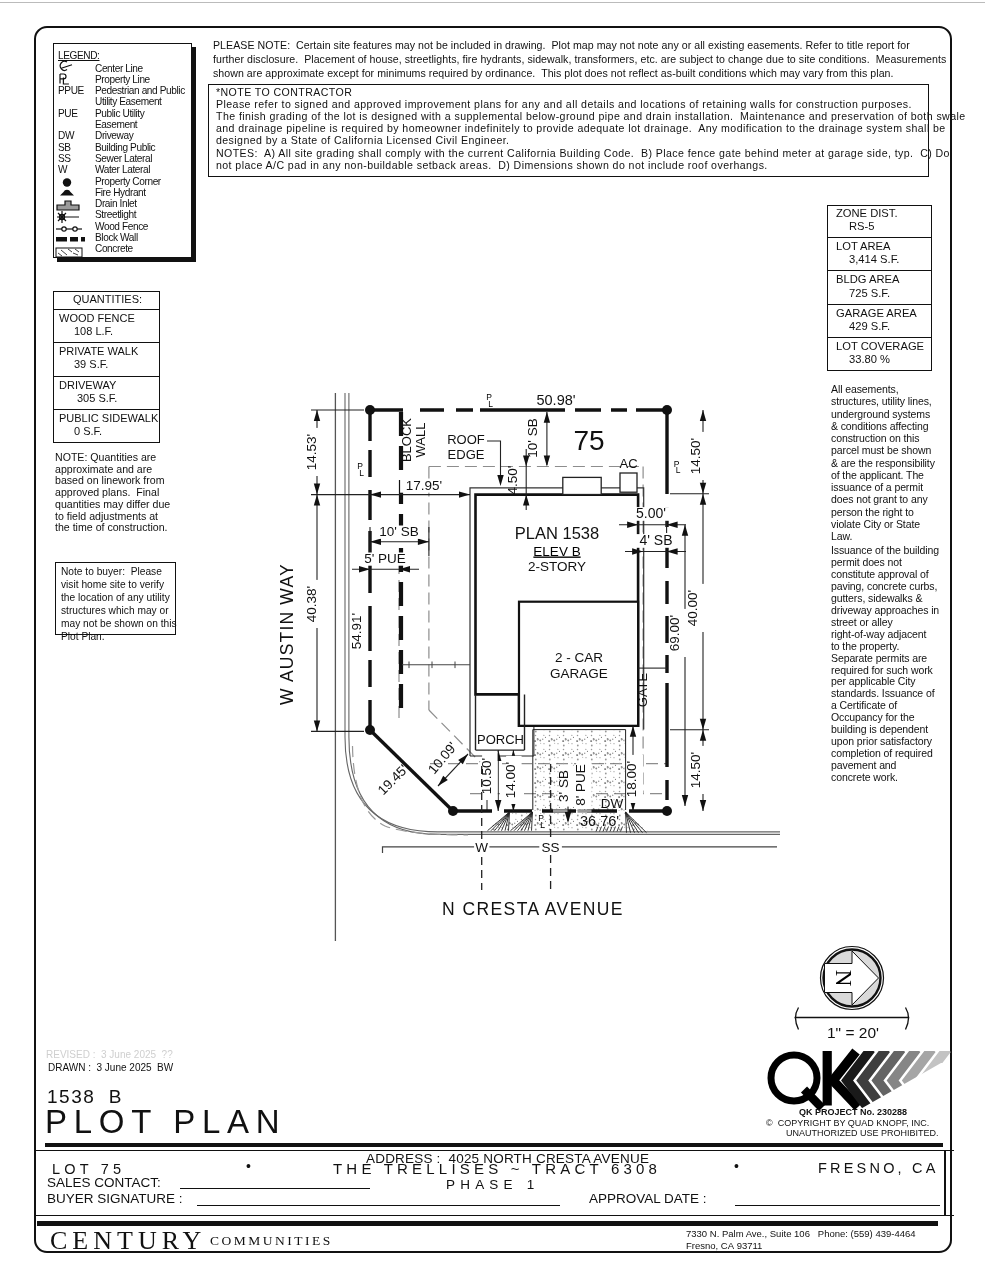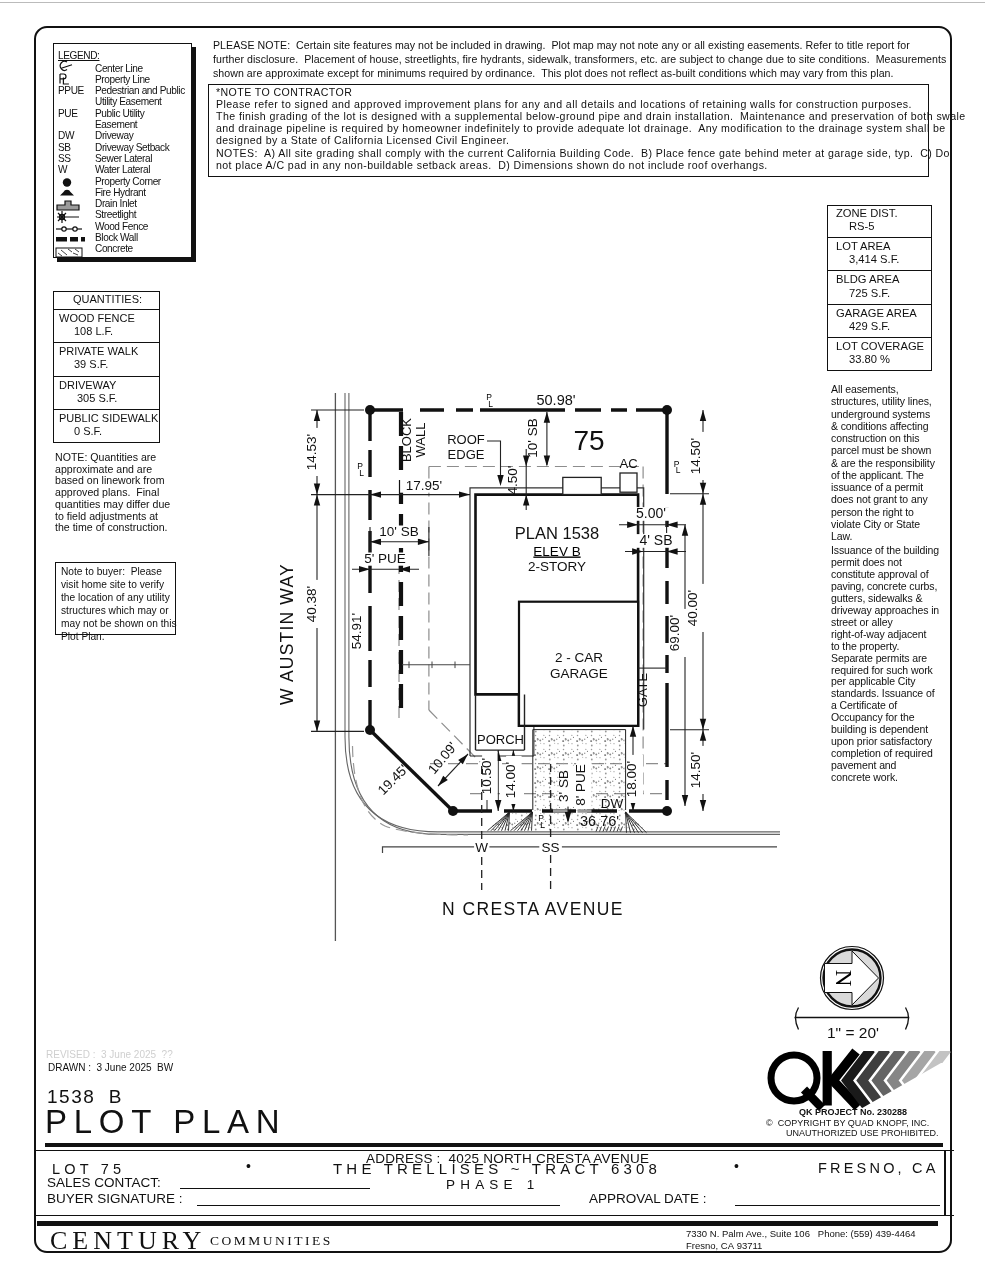--- a/index.html
+++ b/index.html
@@ -29,21 +29,21 @@
 <div class="t" style="left:37px;top:25.8px;">Property Line</div>
 <div class="t" style="left:0px;top:37.1px;">PPUE</div>
 <div class="t" style="left:37px;top:37.1px;">Pedestrian and Public</div>
 <div class="t" style="left:37px;top:48.4px;">Utility Easement</div>
 <div class="t" style="left:0px;top:59.7px;">PUE</div>
 <div class="t" style="left:37px;top:59.7px;">Public Utility</div>
 <div class="t" style="left:37px;top:71px;">Easement</div>
 <div class="t" style="left:0px;top:82.3px;">DW</div>
 <div class="t" style="left:37px;top:82.3px;">Driveway</div>
 <div class="t" style="left:0px;top:93.6px;">SB</div>
-<div class="t" style="left:37px;top:93.6px;">Driveway Setback</div>
+<div class="t" style="left:37px;top:93.6px;">Building Public</div>
 <div class="t" style="left:0px;top:104.9px;">SS</div>
 <div class="t" style="left:37px;top:104.9px;">Sewer Lateral</div>
 <div class="t" style="left:0px;top:116.2px;">W</div>
 <div class="t" style="left:37px;top:116.2px;">Water Lateral</div>
 <div class="t" style="left:37px;top:127.5px;">Property Corner</div>
 <div class="t" style="left:37px;top:138.8px;">Fire Hydrant</div>
 <div class="t" style="left:37px;top:150.1px;">Drain Inlet</div>
 <div class="t" style="left:37px;top:161.4px;">Streetlight</div>
 <div class="t" style="left:37px;top:172.7px;">Wood Fence</div>
 <div class="t" style="left:37px;top:184px;">Block Wall</div>

